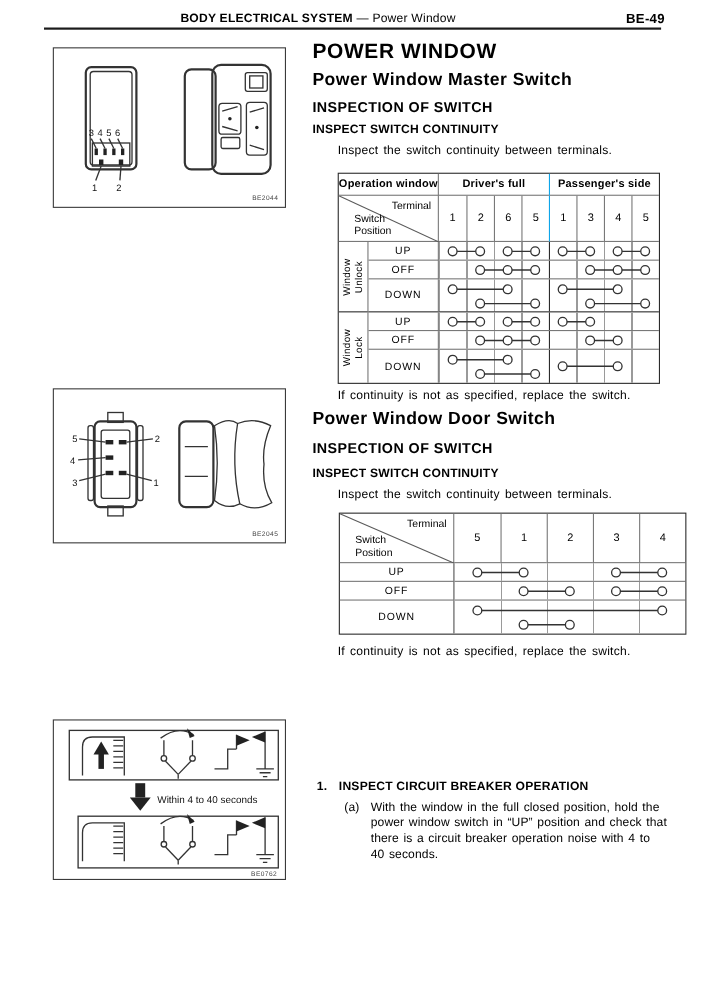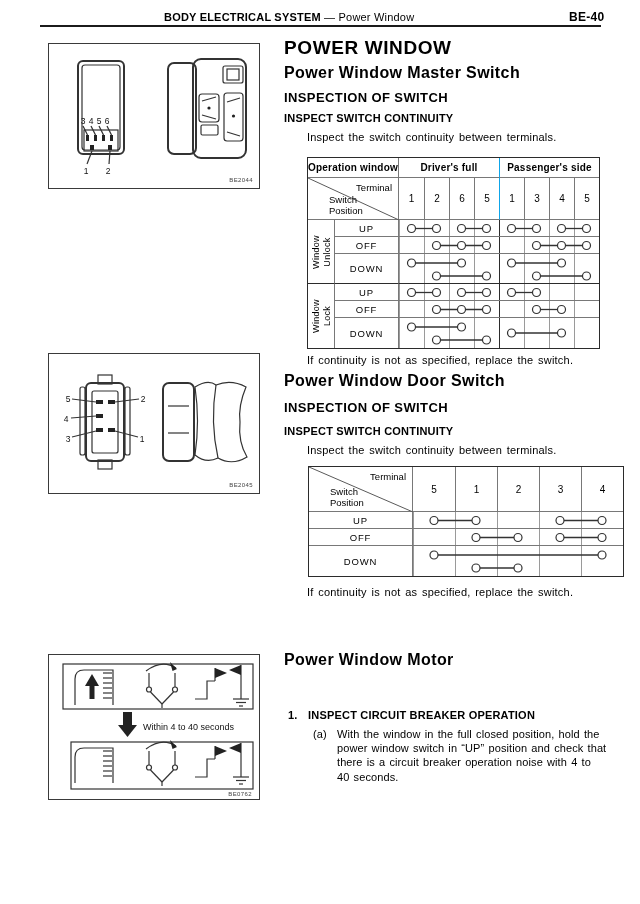--- a/index.html
+++ b/index.html
@@ -40,37 +40,37 @@
   .bls{border-left:1px solid #0ea5e9;}
   .links{position:relative;box-sizing:border-box;}
   .links svg{position:absolute;left:0;top:0;}
   .vdiv{position:absolute;top:0;bottom:0;width:1px;background:#2b2b2b;}
   .clink{stroke:#333;stroke-width:1.3;}
   .cnode{stroke:#333;stroke-width:1.2;fill:#fff;}
   .diag{position:relative;box-sizing:border-box;}
   .diagsvg{position:absolute;left:0;top:0;}
   .dline{stroke:#5a5a5a;stroke-width:1;}
   .dtop{position:absolute;top:4px;right:6px;font-size:9.5px;}
-  .dbot{position:absolute;left:21px;bottom:3px;font-size:9.5px;line-height:11px;white-space:pre-line;}
+  .dbot{position:absolute;left:14px;bottom:3px;font-size:9.5px;line-height:11px;white-space:pre-line;}
   .vlabcell{position:relative;box-sizing:border-box;}
   .vlabcell span{position:absolute;left:50%;top:50%;transform:translate(-50%,-50%) rotate(-90deg);
     font-size:9px;line-height:10.5px;text-align:center;white-space:pre-line;letter-spacing:.3px;}
   .gcol{display:flex;flex-direction:column;}
 </style>
 </head>
 <body>
 
 <div class="page">
 
   <div class="abs hdr-center" style="left:164px;top:11px;">
     <b>BODY ELECTRICAL SYSTEM</b>
     <span>—</span>
     <span>Power Window</span>
   </div>
-  <div class="abs hdr-page" style="left:569px;top:10px;">BE-40</div>
+  <div class="abs hdr-page" style="left:569px;top:10px;">BE-49</div>
   <div class="abs hdr-rule" style="left:40px;top:25px;width:561px;"></div>
 
   <div class="abs figbox" style="left:48px;top:43px;width:210px;height:144px;">
     <svg width="210" height="144" viewBox="0 0 210 144">
 
       <g>
         <rect x="29" y="17" width="46" height="93" rx="5" class="s2"></rect>
         <rect x="33" y="21" width="38" height="85" rx="3" class="s1"></rect>
         <rect x="35" y="86" width="34" height="21" class="s1"></rect>
         <rect x="37" y="91" width="3" height="6" class="sf"></rect>
@@ -414,19 +414,18 @@
             <line x1="63" y1="22" x2="105" y2="22" class="clink"></line>
             <circle cx="63" cy="22" r="4" class="cnode"></circle>
             <circle cx="105" cy="22" r="4" class="cnode"></circle>
           </svg>
         </div>
       </div>
     </div>
 
   <div class="abs txt" style="left:307px;top:586px;">If continuity is not as specified, replace the switch.</div>
 
-  <div class="abs h2" style="left:284px;top:651px;">Power Window Motor</div>
   <div class="abs h4" style="left:288px;top:709px;">1.</div>
   <div class="abs h4" style="left:308px;top:709px;">INSPECT CIRCUIT BREAKER OPERATION</div>
   <div class="abs par" style="left:313px;top:727px;">(a)</div>
   <div class="abs par" style="left:337px;top:727px;width:270px;">With the window in the full closed position, hold the power window switch in “UP” position and check that there is a circuit breaker operation noise with 4 to 40 seconds.</div>
 
 </div>
 
 </body></html>

